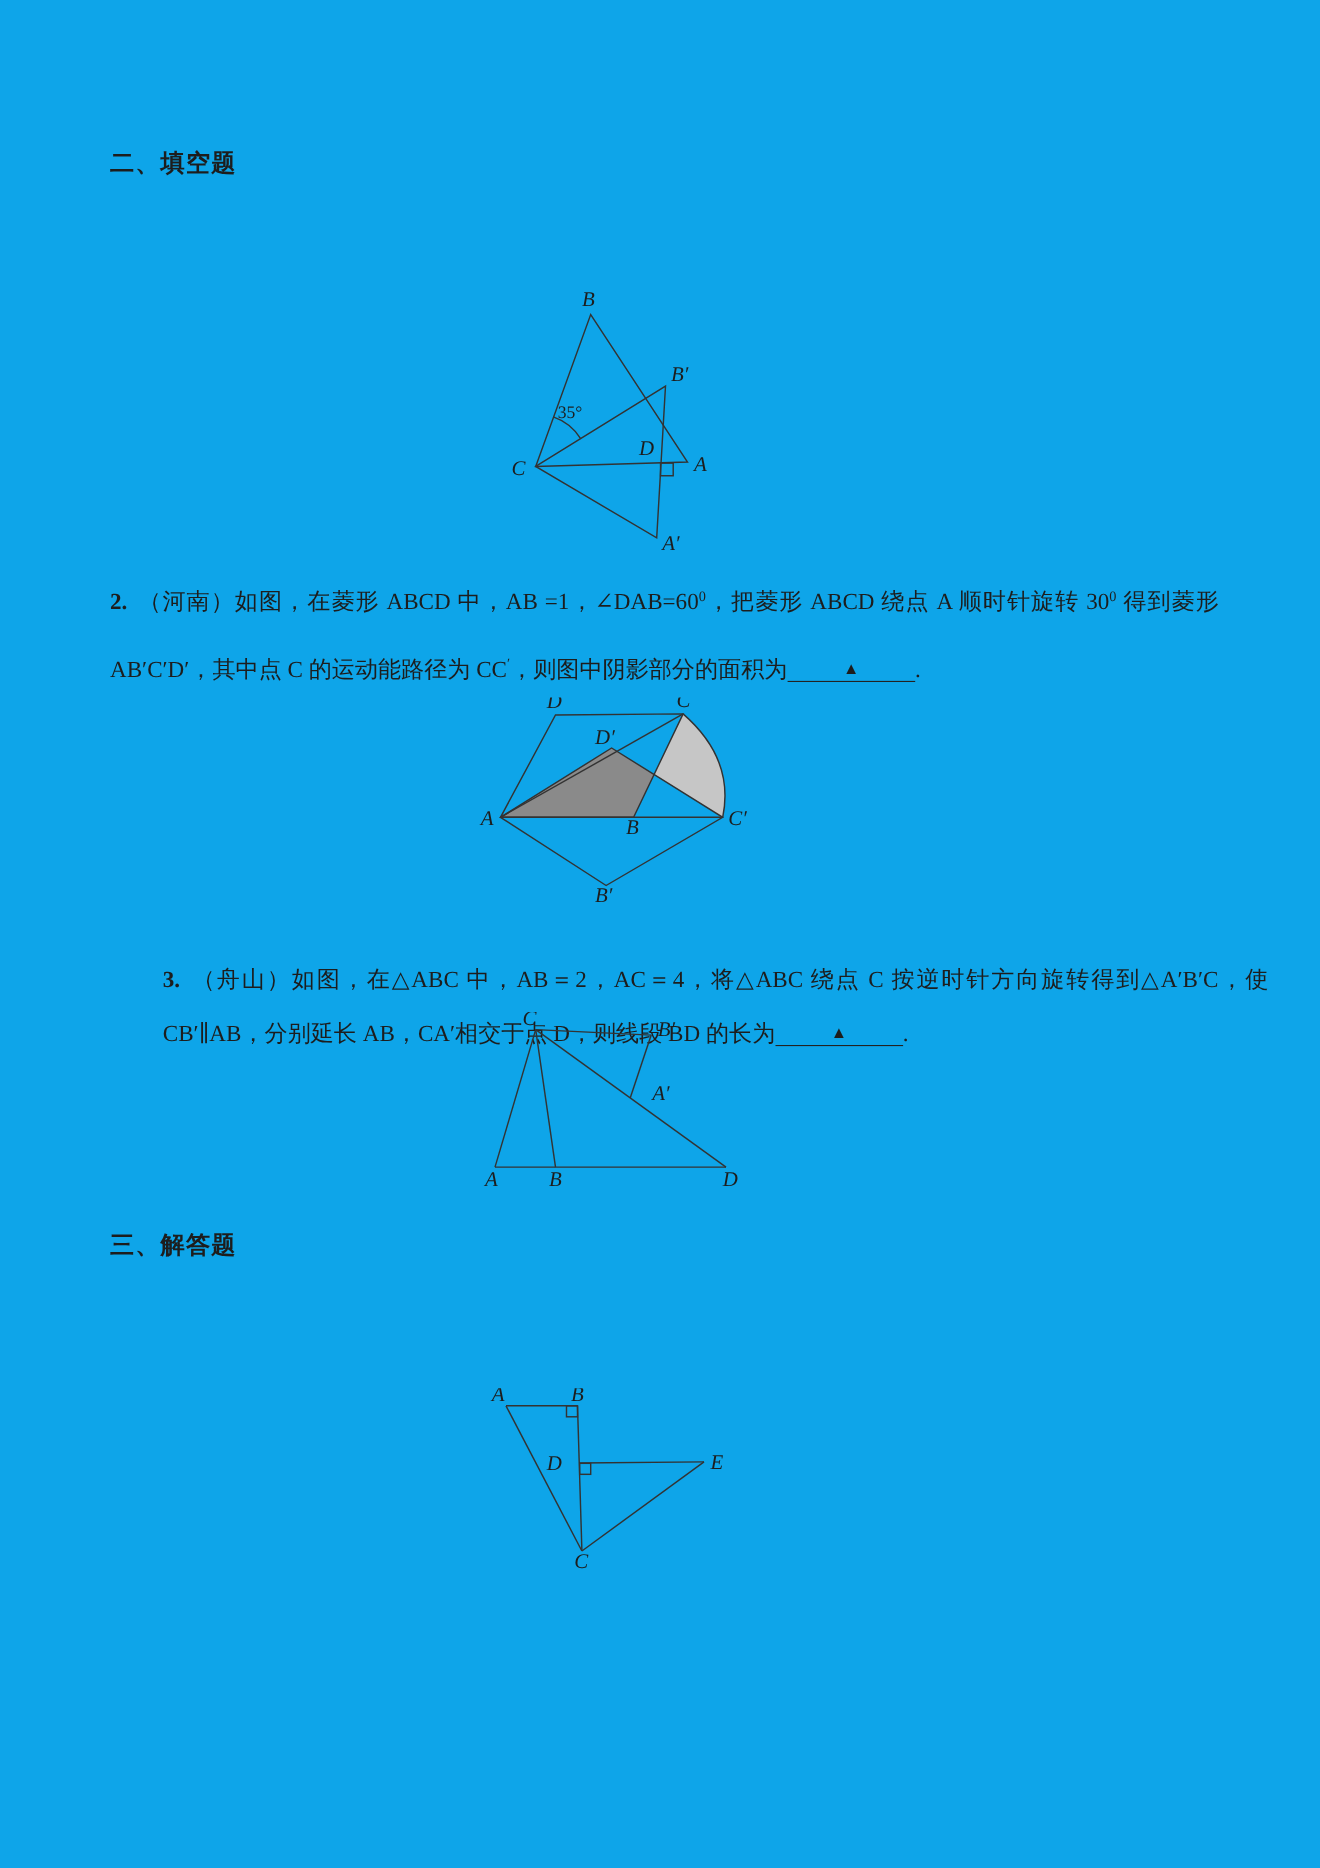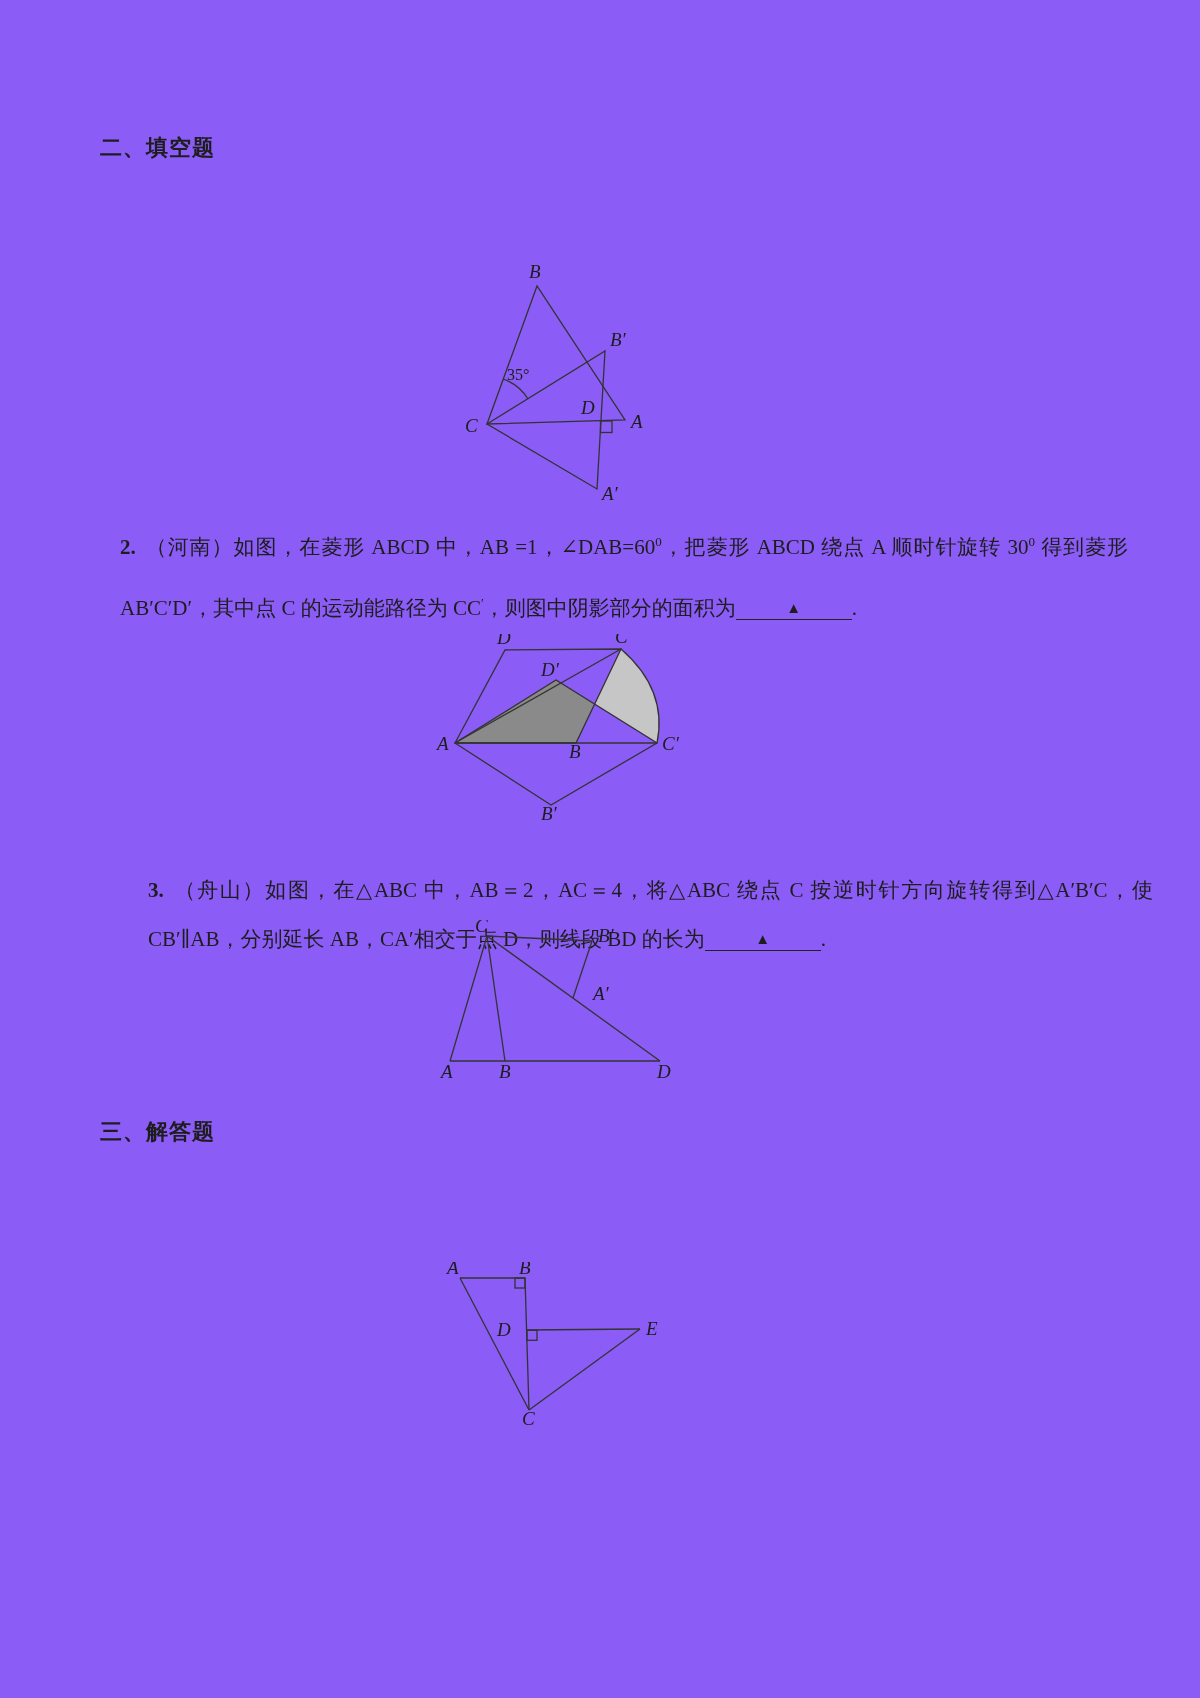--- a/index.html
+++ b/index.html
@@ -1,19 +1,19 @@
 <!DOCTYPE html>
 <html><head>
 <meta charset="utf-8">
 <style>
   html,body { margin:0; padding:0; background:#ffffff; }
   .page {
     position:relative;
     width:1200px; height:1698px;
-    background:#8b5cf6;
+    background:#0ea5e9;
     font-family:"Liberation Serif","DejaVu Serif",serif;
     color:#1d1d1d;
     overflow:hidden;
   }
   .sec {
     position:absolute;
     margin:0;
     font-size:22px;
     font-weight:700;
     letter-spacing:1px;
@@ -63,21 +63,21 @@
     <path d="M58,117 A48,48 0 0 1 83,137"></path>
     <text class="num" x="62" y="118">35°</text>
     <text x="84" y="16">B</text>
     <text x="165" y="84">B′</text>
     <text x="20" y="170">C</text>
     <text x="136" y="152">D</text>
     <text x="186" y="166">A</text>
     <text x="157" y="238">A′</text>
   </svg>
 
-  <p class="prob" style="left:100px; top:514px; width:1008px; line-height:56px;margin-left:20px;">
+  <p class="prob" style="left:100px; top:514px; width:1008px; line-height:56px;">
     <b>2.</b><span>（河南）如图，在菱形 ABCD 中，AB =1，∠DAB=60</span><sup>0</sup><span>，把菱形 ABCD 绕点 A 顺时针旋转 30</span><sup>0</sup><span> 得到菱形 AB′C′D′，其中点 C 的运动能路径为 CC</span><sup>′</sup><span>，则图中阴影部分的面积为</span><span class="blank"><span class="tri">▲</span></span><span>.</span>
   </p>
 
   <svg class="fig" style="left:435px; top:634px;" width="290" height="195" viewBox="0 0 290 195">
     <path class="shade-dark" d="M20,109 L121,46 L159.6,70.1 L141,109 Z"></path>
     <path class="shade-light" d="M186,15 Q233,56 222,109 L159.6,70.1 Z"></path>
     <path d="M20,109 L141,109 L186,15 L70,16 Z"></path>
     <path d="M20,109 L116,171 L222,109 L121,46 Z"></path>
     <path d="M20,109 L222,109"></path>
     <path d="M20,109 L186,15"></path>

